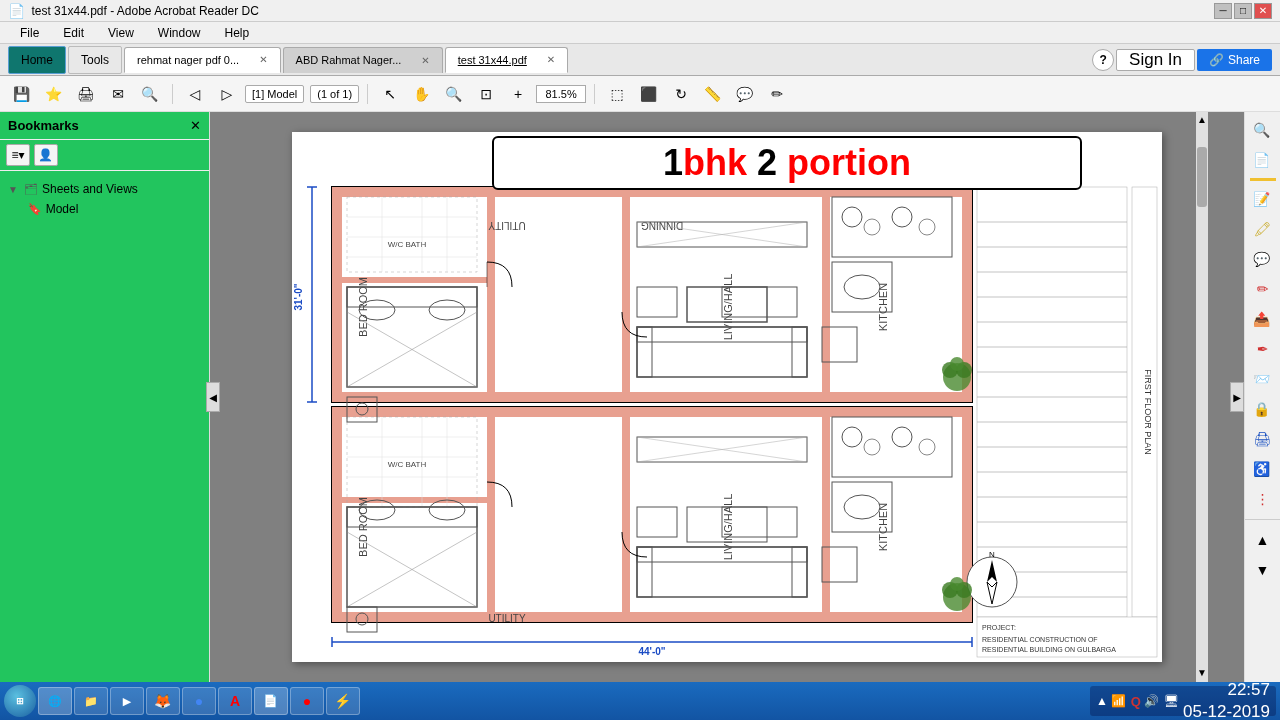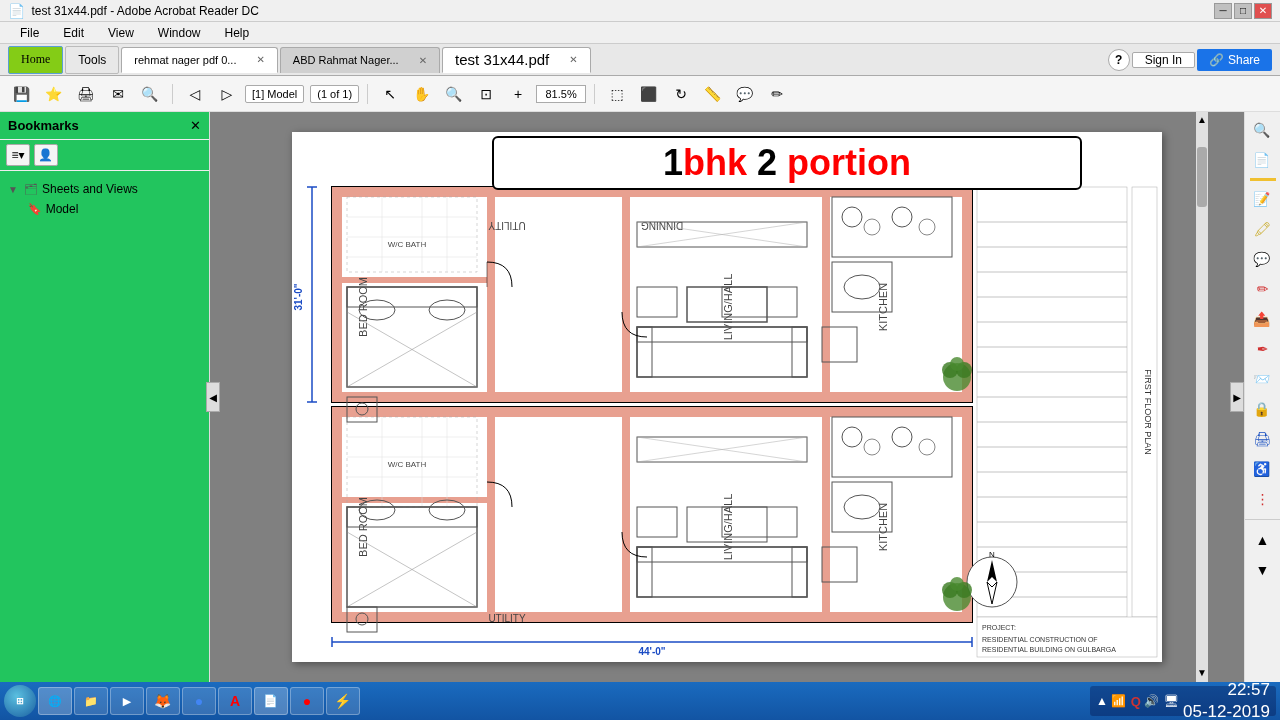--- a/index.html
+++ b/index.html
@@ -57,21 +57,21 @@
       border: 1px solid #aaa;
       border-radius: 50%;
       display: flex; align-items: center; justify-content: center;
       font-size: 12px; font-weight: bold; cursor: pointer;
       background: white;
     }
     .signin-btn {
       padding: 0 12px;
       border: 1px solid #aaa;
       background: white;
-      font-size: 12px;
+      font-size: 17px;
       cursor: pointer;
       border-radius: 2px;
     }
     .share-btn {
       padding: 4px 12px;
       background: #1a73e8;
       color: white;
       border: none;
       font-size: 12px;
       cursor: pointer;
@@ -349,21 +349,21 @@
     .home-tab {
       height: 28px;
       padding: 0 12px;
       background: #e8e8e8;
       border: 1px solid #bbb;
       font-size: 12px;
       cursor: pointer;
       border-radius: 2px;
       display: flex; align-items: center;
     }
-    .home-tab.active { background: #84cc16; border-color: #5a9fd4; font-family: Liberation Serif, serif; }
+    .home-tab.active { background: #0f766e; border-color: #5a9fd4; }
     .tools-tab {
       height: 28px;
       padding: 0 12px;
       background: #e8e8e8;
       border: 1px solid #bbb;
       font-size: 12px;
       cursor: pointer;
       border-radius: 2px;
       display: flex; align-items: center;
     }
@@ -397,21 +397,21 @@
   <div class="tools-tab">Tools</div>
   <div class="tab active">
     <span style="font-size:11px;">rehmat nager pdf 0...</span>
     <span class="tab-close">✕</span>
   </div>
   <div class="tab">
     <span style="font-size:11px;">ABD Rahmat Nager...</span>
     <span class="tab-close">✕</span>
   </div>
   <div class="tab active" style="background:#fff;">
-    <span style="font-size:15px;">test 31x44.pdf</span>
+    <span style="font-size:11px;text-decoration:underline;">test 31x44.pdf</span>
     <span class="tab-close">✕</span>
   </div>
   <div class="nav-spacer"></div>
   <div class="help-btn">?</div>
   <div class="signin-btn">Sign In</div>
   <div class="share-btn">
     <span>🔗</span>
     <span>Share</span>
   </div>
 </div>

